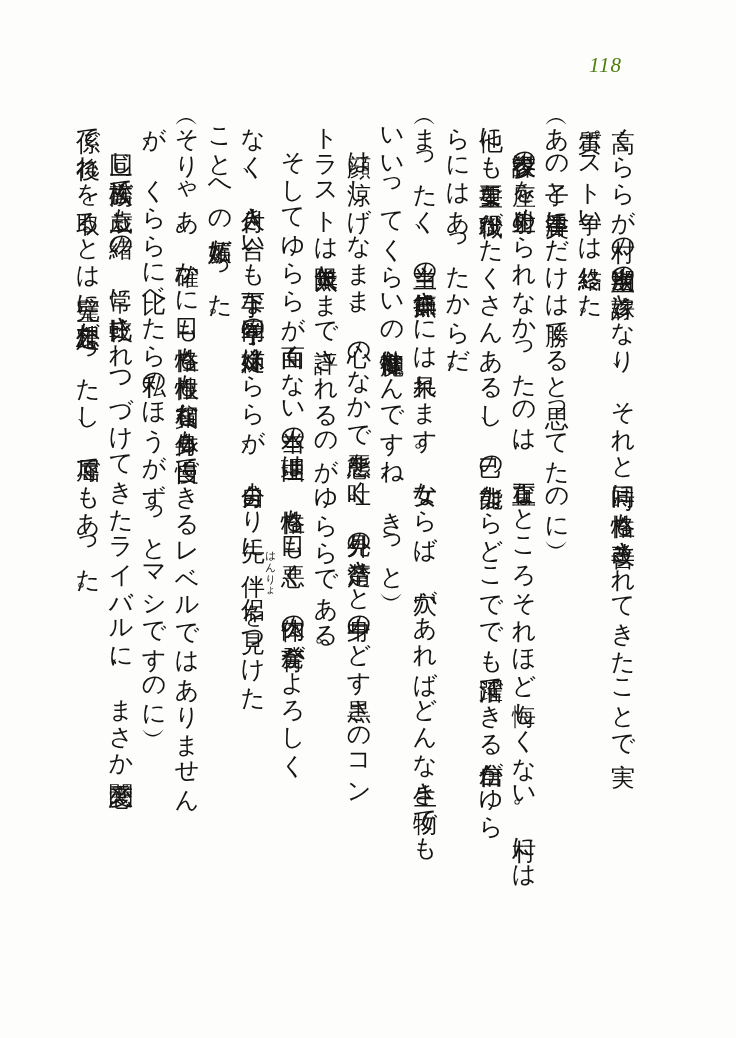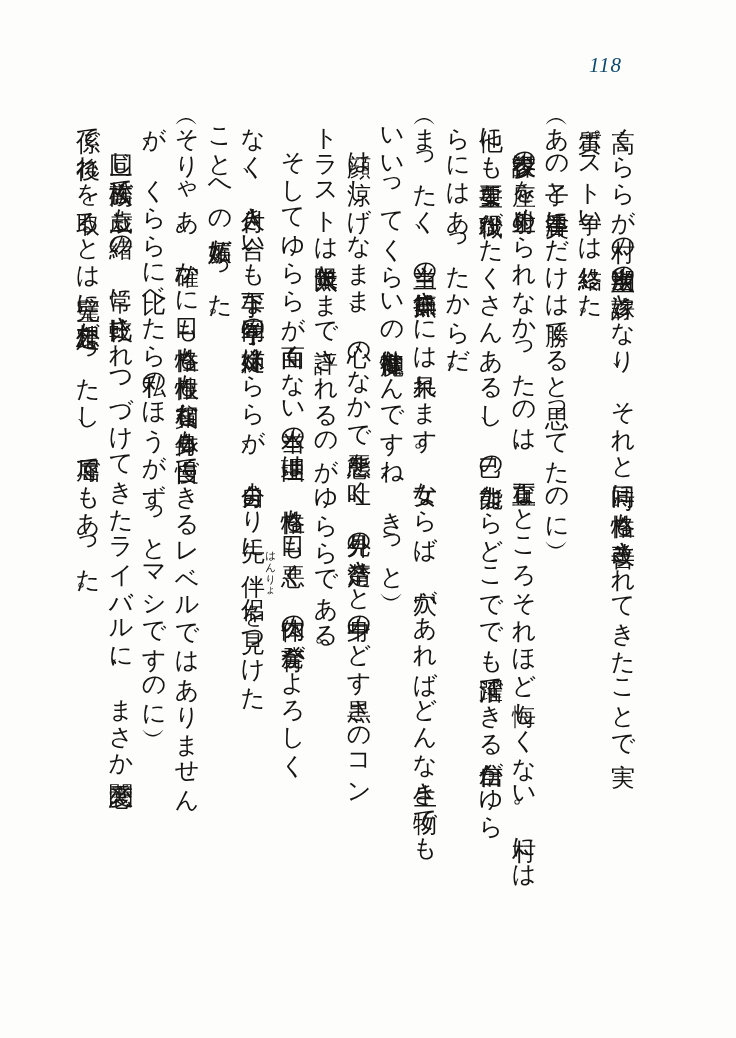--- a/index.html
+++ b/index.html
@@ -17,21 +17,21 @@
     font-family: "Liberation Serif", "DejaVu Serif", serif;
     color: #161513;
   }
   .page-number {
     position: absolute;
     top: 53px;
     left: 589px;
     font-size: 21px;
     font-style: italic;
     letter-spacing: 1px;
-    color: #0c4a6e;
+    color: #4d7c0f;
   }
   .text-block {
     position: absolute;
     top: 111px;
     right: 97px;
     height: 926px;
     writing-mode: vertical-rl;
     text-orientation: mixed;
     font-size: 24px;
     color: #161513;

